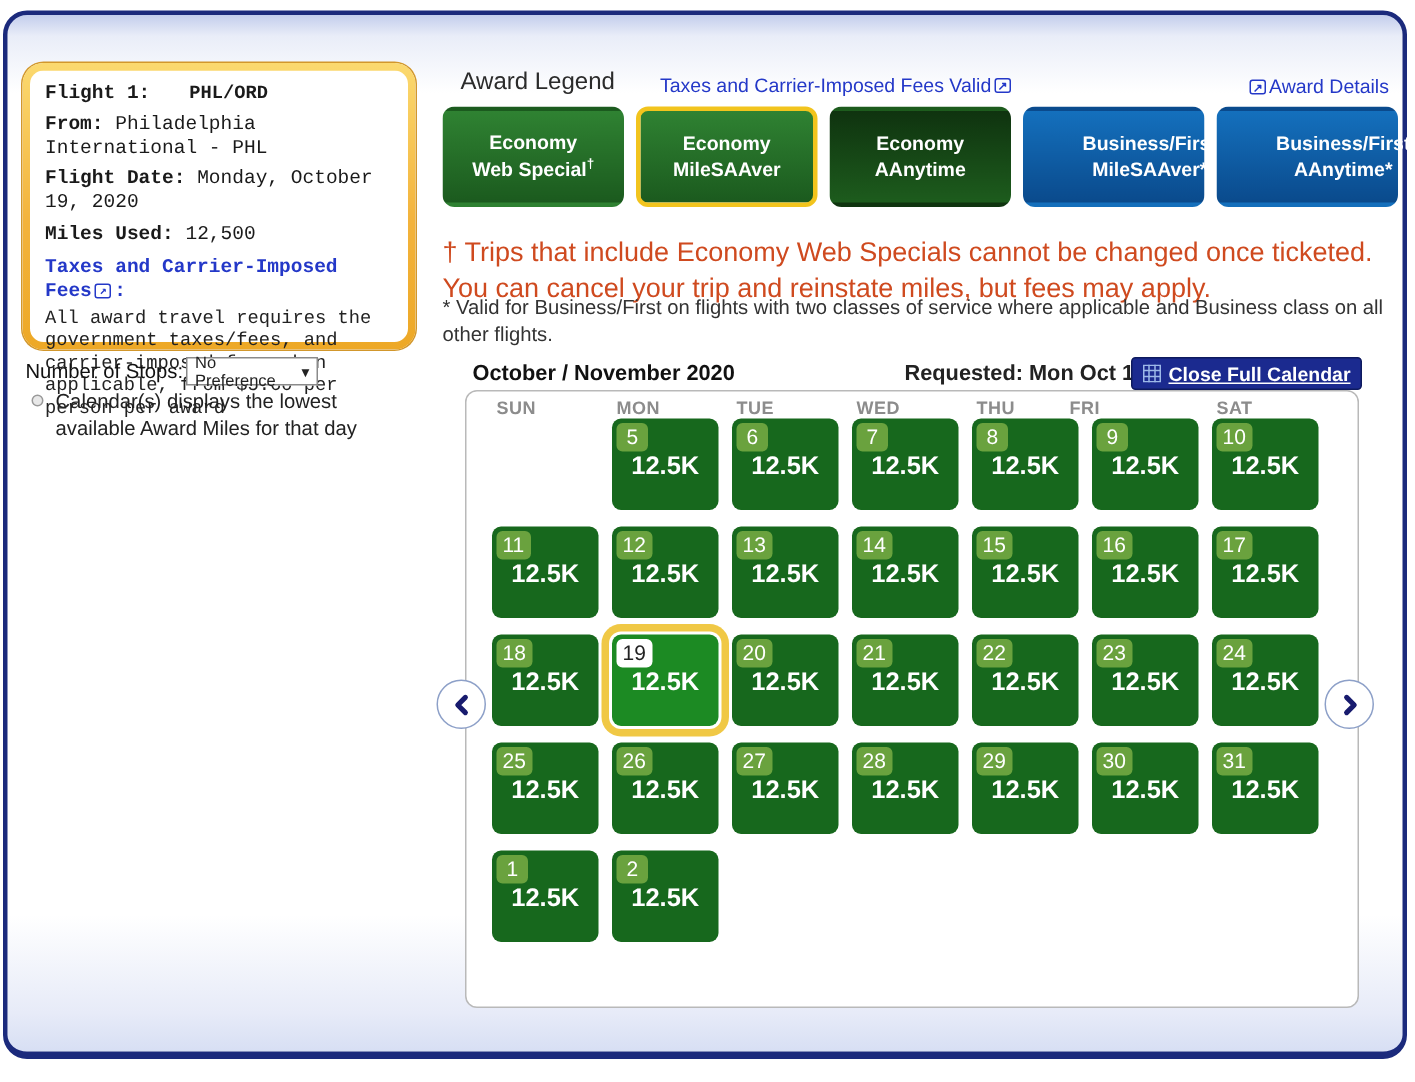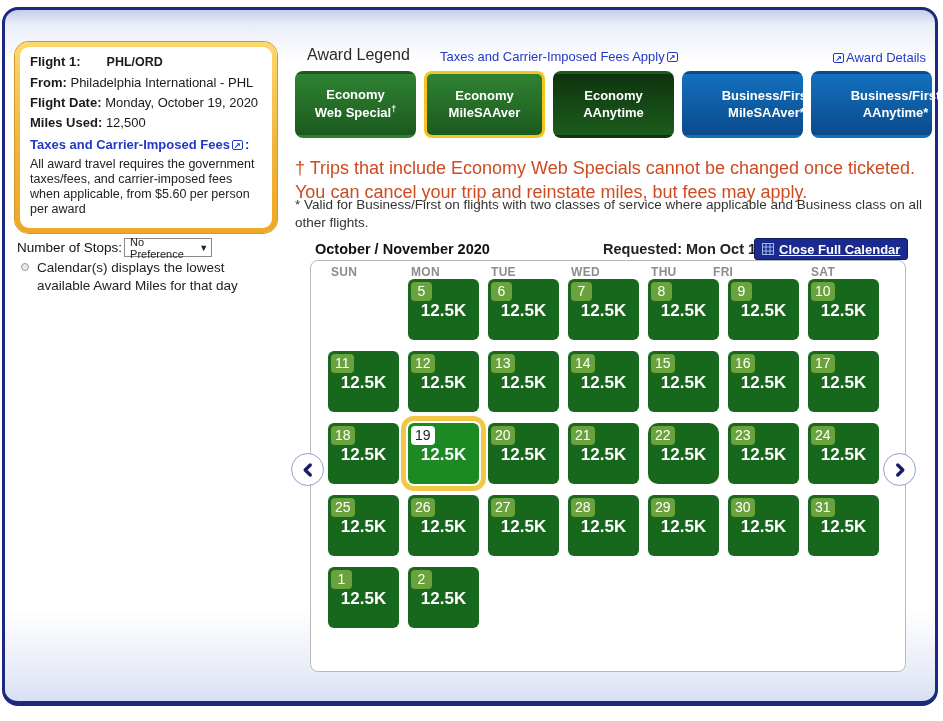--- a/index.html
+++ b/index.html
@@ -12,21 +12,21 @@
     background:linear-gradient(180deg,#c3cdec 0px,#e9edf8 14px,#ffffff 52px,#ffffff 600px,#e7ebf8 665px,#d5ddf3 695px);
   }
 
   
   .flight-box {
     position:absolute; left:10px; top:32px; width:262px; height:191px;
     border:5px solid transparent; border-radius:14px;
     background:linear-gradient(#ffffff,#ffffff) padding-box,
                linear-gradient(180deg,#fbd96f 0%,#f3b33c 55%,#eda826 100%) border-box;
     box-shadow:0 0 0 1px #d2972c;
-    padding:7px 8px 6px 10px; font-size:13px; color:#1a1a1a; line-height:1.25;
+    padding:7px 8px 6px 10px; font-size:13px; color:#1a1a1a; line-height:1.25;font-family:Liberation Mono, monospace;
   }
   .flight-box .row { margin-bottom:4px; }
   .flight-box .lbl { font-weight:bold; }
   .flight-route { font-weight:bold; margin-left:26px; font-size:12.5px; }
   .fees-link { color:#2438c8; font-weight:bold; margin:6px 0 3px 0; cursor:pointer; }
   .fees-note { font-size:12.5px; line-height:1.2; color:#222; }
 
   .ext-icon {
     display:inline-block; width:11px; height:10px; border:1px solid currentColor;
     border-radius:2px; font-size:8px; line-height:9px; text-align:center;
@@ -138,21 +138,21 @@
       <span>12,500</span>
     </div>
     <div class="fees-link">
       <span>Taxes and Carrier-Imposed Fees</span><span class="ext-icon">↗</span><span>:</span>
     </div>
     <div class="fees-note">All award travel requires the government taxes/fees, and carrier-imposed fees when applicable, from $5.60 per person per award</div>
   </div>
 
   <div class="legend-title">Award Legend</div>
   <div class="fees-apply-link">
-    <span>Taxes and Carrier-Imposed Fees Apply</span><span class="ext-icon">↗</span>
+    <span>Taxes and Carrier-Imposed Fees Valid</span><span class="ext-icon">↗</span>
   </div>
   <div class="award-details-link">
     <span class="ext-icon">↗</span><span>Award Details</span>
   </div>
 
   <div class="legend-buttons" id="legend-buttons">
       <div class="legend-btn green">
         <div>Economy</div>
         <div>Web Special<sup>†</sup></div>
       </div>
@@ -274,21 +274,21 @@
           <div class="miles">12.5K</div>
         </div>
         <div class="cal-cell" style="left: 177px; top: 162px;">
           <div class="day-badge">20</div>
           <div class="miles">12.5K</div>
         </div>
         <div class="cal-cell" style="left: 257px; top: 162px;">
           <div class="day-badge">21</div>
           <div class="miles">12.5K</div>
         </div>
-        <div class="cal-cell" style="left: 337px; top: 162px; border-radius: 10px;">
+        <div class="cal-cell" style="left: 337px; top: 162px;">
           <div class="day-badge">22</div>
           <div class="miles">12.5K</div>
         </div>
         <div class="cal-cell" style="left: 417px; top: 162px;">
           <div class="day-badge">23</div>
           <div class="miles">12.5K</div>
         </div>
         <div class="cal-cell" style="left: 497px; top: 162px;">
           <div class="day-badge">24</div>
           <div class="miles">12.5K</div>

